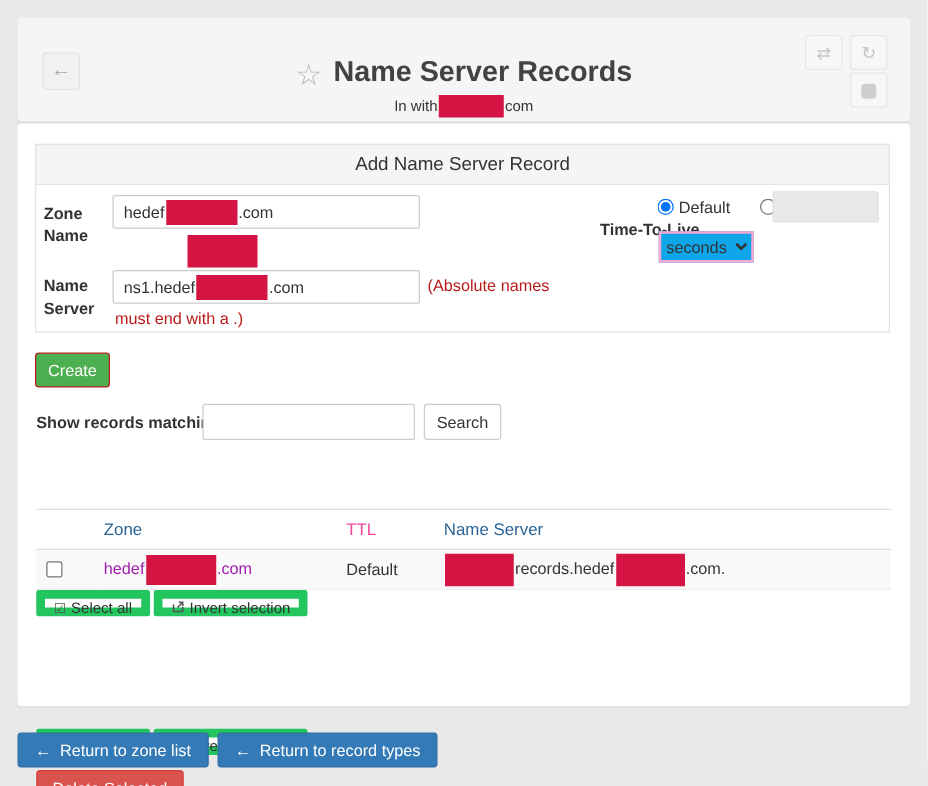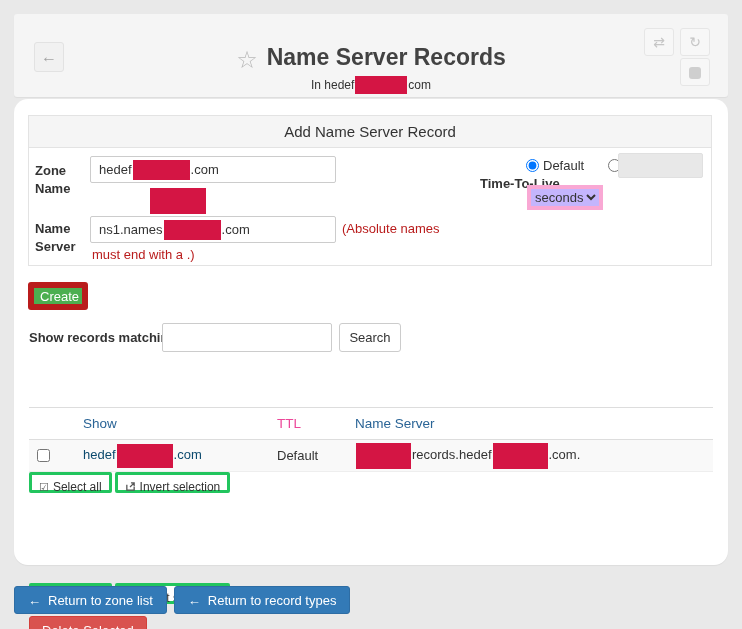--- a/index.html
+++ b/index.html
@@ -37,21 +37,21 @@
   
   .redact { display:inline-block; background:#d41544; vertical-align:middle; }
   .rd-sub   { width:52px; height:18px; margin:0 1px; vertical-align:-5px; }
   .rd-in    { width:57px; height:20px; margin:0 1px; }
   .rd-over  { position:absolute; width:56px; height:26px; }
   .rd-cell  { width:56px; height:24px; margin:0 1px; }
   .rd-ns    { width:55px; height:26px; margin:0 1px; }
   
   .content-card {
     position:absolute; left:14px; top:99px; width:714px; height:466px;
-    background:#fff; border-radius:14px; box-shadow:0 1px 1px rgba(0,0,0,.05);
+    background:#fff; border-radius:3px; box-shadow:0 1px 1px rgba(0,0,0,.05);
   }
   
   .panel { position:absolute; left:14px; top:16px; width:684px; }
   .panel-heading {
     border:1px solid #e3e3e3; background:#f5f5f5; height:33px; line-height:31px;
     text-align:center; font-size:15px; color:#333;
   }
   .panel-body { position:relative; border:1px solid #e3e3e3; border-top:none; height:118px; background:#fff;padding-left:44px; }
   .flabel { position:absolute; font-size:13px; font-weight:bold; color:#333; line-height:18px; }
   .zone-label { left:6px; top:14px; width:46px; }
@@ -70,60 +70,60 @@
   .radio-group { position:absolute; left:497px; top:10px; font-size:13px; color:#333; white-space:nowrap; }
   .radio-group input { vertical-align:-2px; margin:0 4px 0 0; }
   .radio-spacer { display:inline-block; width:24px; }
   .ttl-custom {
     position:absolute; left:589px; top:5px; width:85px; height:25px;
     background:#e8e8e8; border:1px solid #e0e0e0; border-radius:2px;
   }
   .ttl-select {
     position:absolute; left:498px; top:37px; width:76px; height:25px;
     font-size:13px; font-family:"Liberation Sans", sans-serif; color:#333;
-    border:4px solid #f9a8d4; background:#c4b5fd;
+    border:2px solid #f9a8d4; background:#0ea5e9;
   }
   
   .btn-create {
     position:absolute; left:14px; top:183px; width:60px; height:28px;
-    background:#4caf50; border:6px solid #b91c1c; border-radius:3px;
+    background:#4caf50; border:1px solid #b91c1c; border-radius:3px;
     color:#fff; font-size:13px; cursor:pointer;
   }
   .search-label { position:absolute; left:15px; top:231px; font-size:13px; font-weight:bold; color:#333; }
   .search-input {
     position:absolute; left:148px; top:224px; width:170px; height:29px;
     border:1px solid #ccc; border-radius:2px; font-size:13px; padding:0 8px;
     font-family:"Liberation Sans", sans-serif;
   }
   .btn-search {
     position:absolute; left:325px; top:224px; width:62px; height:29px;
     background:#fff; border:1px solid #ccc; border-radius:3px;
     color:#333; font-size:13px; cursor:pointer;
   }
   .sel-row { position:absolute; left:15px; white-space:nowrap; }
   .sel-row-1 { top:373px; }
   .sel-row-2 { top:484px; }
   .btn-small {
-    display:inline-block; height:21px; line-height:25px; padding:0 7px; margin-right:3px;
-    background:#fff; border:3px solid #22c55e; border-radius:2px;
+    display:inline-block; height:21px; line-height:14px; padding:0 7px; margin-right:3px;
+    background:#fff; border:7px solid #22c55e; border-radius:2px;
     color:#333; font-size:12px; cursor:pointer; vertical-align:top;
   }
   .btn-small .gl { font-size:11px; color:#555; margin-right:4px; }
   .inv-icon { vertical-align:-1px; margin-right:4px; }
   
   .rtable { position:absolute; left:15px; top:308px; width:684px; border-collapse:collapse; font-size:13px; }
   .rtable th, .rtable td { padding:0 4px; height:32px; text-align:left; font-weight:normal; }
   .rtable thead tr { border-top:1px solid #ddd; border-bottom:1px solid #ddd; }
   .rtable tbody tr { background:#f9f9f9; border-bottom:1px solid #eee; }
   .col-chk { width:50px; padding-left:4px; }
   .col-name { width:194px; }
   .col-ttl { width:78px; }
   .th-link { color:#2a6496; cursor:pointer; text-decoration:none; font-size:13.5px; }
   .th-plain { color:#ec4899; font-size:13.5px; }
-  .cell-link { color:#0c4a6e; text-decoration:none; cursor:pointer; white-space:nowrap; }
+  .cell-link { color:#a21caf; text-decoration:none; cursor:pointer; white-space:nowrap; }
   .cell-plain { color:#333; white-space:nowrap; }
   .btn-delete {
     position:absolute; left:15px; top:517px; height:28px; padding:0 12px;
     background:#d9534f; border:1px solid #d43f3a; border-radius:3px;
     color:#fff; font-size:13px; cursor:pointer;
   }
   
   .footer { position:absolute; left:14px; top:586px; white-space:nowrap; }
   .btn-footer {
     display:inline-block; height:28px; line-height:28px; padding:0 13px; margin-right:7px;
@@ -136,21 +136,21 @@
 <body>
 
 <div class="header-card">
   <div class="back-btn">
     <span>←</span>
   </div>
   <div class="title-wrap">
     <span class="star-icon">☆</span><span class="page-title">Name Server Records</span>
   </div>
   <div class="subtitle">
-    <span>In hedef</span><span class="redact rd-sub"></span><span>com</span>
+    <span>In with</span><span class="redact rd-sub"></span><span>com</span>
   </div>
   <div class="hdr-btns">
     <div class="hdr-btn"><span>⇄</span></div><div class="hdr-btn"><span>↻</span></div>
     <br>
     <div class="hdr-btn stop"><span class="stop-square"></span></div>
   </div>
 </div>
 
 <div class="content-card">
 
@@ -170,21 +170,21 @@
       <div class="radio-group">
         <input type="radio" name="ttl" checked="" style=""><span>Default</span><span class="radio-spacer"></span><input type="radio" name="ttl" style="">
       </div>
       <input class="ttl-custom" disabled="" style="">
       <select class="ttl-select">
         <option>seconds</option>
       </select>
 
       <div class="flabel ns-label">Name Server</div>
       <div class="txtbox ns-input">
-        <span>ns1.names</span>
+        <span>ns1.hedef</span>
           <span class="redact rd-in"></span>
           <span>.com</span>
       </div>
       <div class="hint hint1">(Absolute names</div>
       <div class="hint hint2">must end with a .)</div>
     </div>
   </div>
 
   <button class="btn-create">Create</button>
 
@@ -196,21 +196,21 @@
     <span class="btn-small"><span class="gl">☑</span><span>Select all</span></span><span class="btn-small"><svg class="inv-icon" width="11" height="11" viewBox="0 0 12 12">
           <path d="M2 4 v6 h8 v-4" fill="none" stroke="#555" stroke-width="1.4"></path>
           <path d="M5.5 6.5 L10 2 M6.5 2 h3.5 v3.5" fill="none" stroke="#555" stroke-width="1.4"></path>
         </svg><span>Invert selection</span></span>
   </div>
 
   <table class="rtable">
     <thead>
       <tr>
         <th class="col-chk"></th>
-        <th class="col-name"><a class="th-link">Show</a></th>
+        <th class="col-name"><a class="th-link">Zone</a></th>
         <th class="col-ttl"><span class="th-plain">TTL</span></th>
         <th><a class="th-link">Name Server</a></th>
       </tr>
     </thead>
     <tbody>
       <tr>
         <td class="col-chk"><input type="checkbox" style=""></td>
         <td><a class="cell-link"><span>hedef</span><span class="redact rd-cell"></span><span>.com</span></a></td>
         <td><span class="cell-plain">Default</span></td>
         <td><span class="cell-plain"><span class="redact rd-ns"></span><span>records.hedef</span><span class="redact rd-ns"></span><span>.com.</span></span></td>

